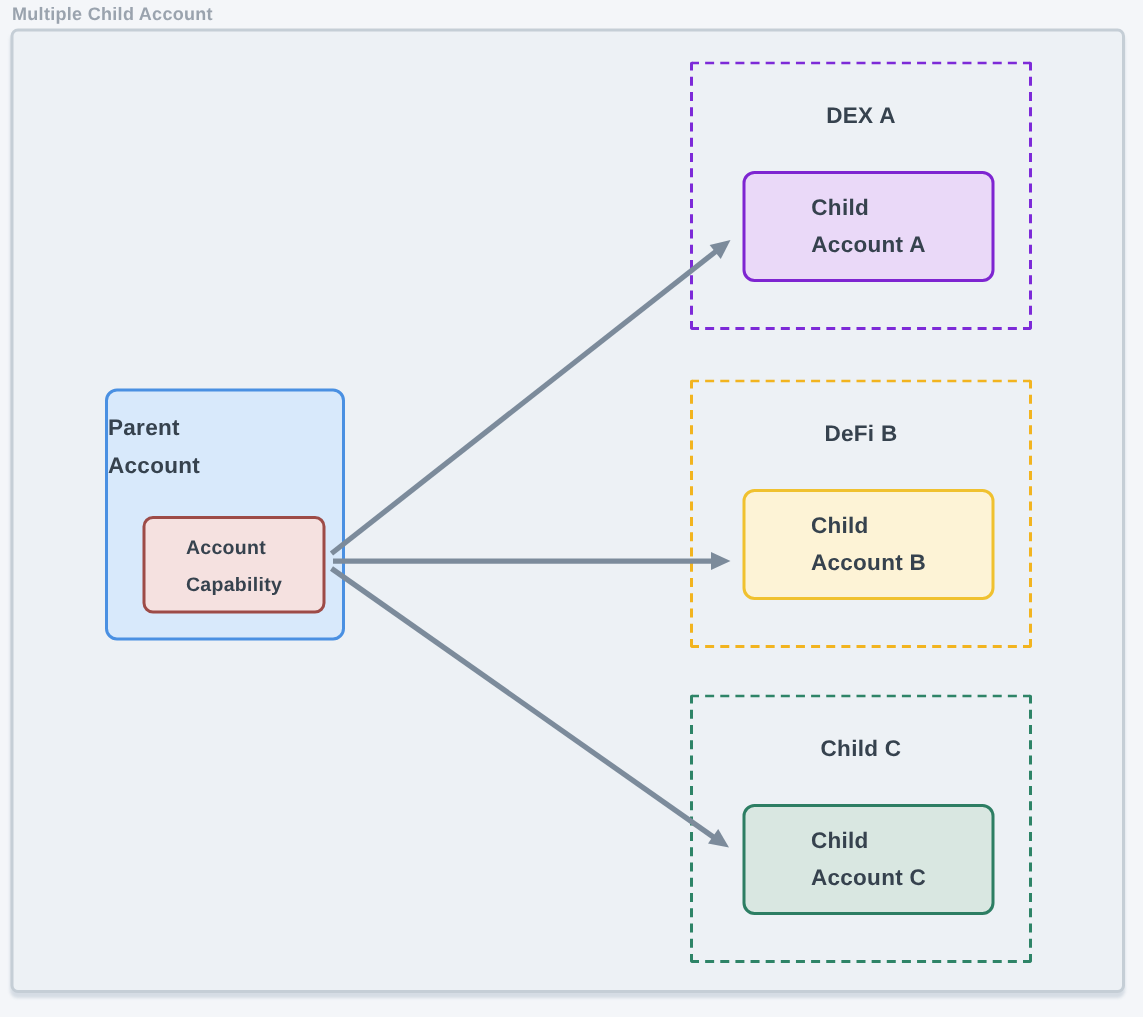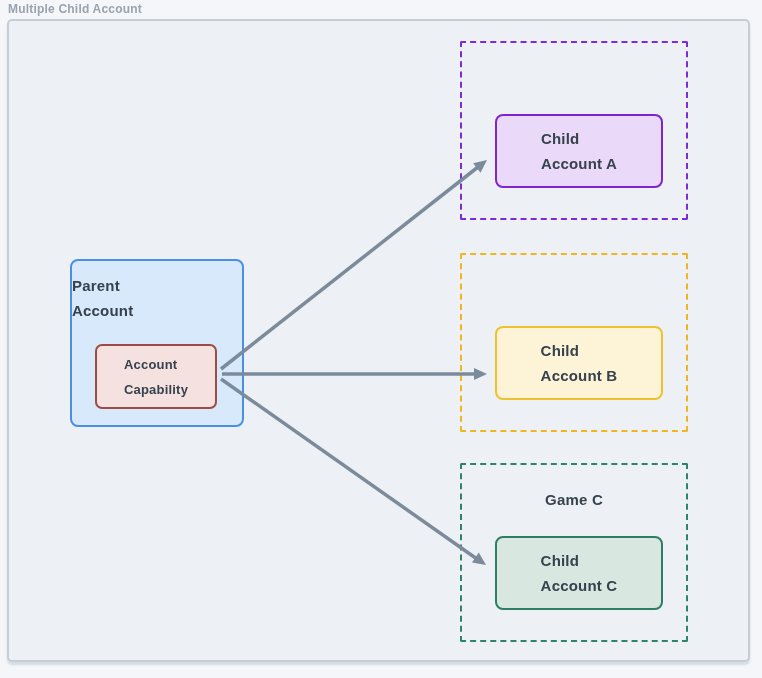--- a/index.html
+++ b/index.html
@@ -28,21 +28,21 @@
   }
 
   .node-text {
     font-size: 15px; font-weight: 600; line-height: 25px;
     text-align: left; white-space: pre-line;
     color: var(--text, #36424e); letter-spacing: .2px;
   }
 
   .parent-node {
     position: absolute; left: 70px; top: 259px;
-    width: 174px; height: 168px; box-sizing: border-box;
+    width: 160px; height: 168px; box-sizing: border-box;
     background: var(--parent-fill, #d8e9fb);
     border: 2px solid var(--parent-border, #4a90e2);
     border-radius: 8px;
   }
   .parent-label { position: absolute; top: 12px; left: 0; width: 100%; }
 
   .capability-node {
     position: absolute; left: 23px; top: 83px;
     width: 122px; height: 65px; box-sizing: border-box;
     background: var(--capability-fill, #f5e1e0);
@@ -96,35 +96,37 @@
   <div class="parent-node">
     <div class="node-text parent-label">Parent
 Account</div>
     <div class="capability-node">
       <div class="node-text">Account
 Capability</div>
     </div>
   </div>
 
   <div class="group group-a">
+    <div class="group-label">DEX A</div>
     <div class="child-node child-a">
       <div class="node-text">Child
 Account A</div>
     </div>
   </div>
 
   <div class="group group-b">
+    <div class="group-label">DeFi B</div>
     <div class="child-node child-b">
       <div class="node-text">Child
 Account B</div>
     </div>
   </div>
 
   <div class="group group-c">
-    <div class="group-label">Game C</div>
+    <div class="group-label">Child C</div>
     <div class="child-node child-c">
       <div class="node-text">Child
 Account C</div>
     </div>
   </div>
 
   <svg class="arrow-layer" width="762" height="678" viewBox="0 0 762 678" xmlns="http://www.w3.org/2000/svg">
     <line class="arrow-line" x1="221" y1="369" x2="478" y2="167"></line>
     <polygon class="arrow-head" points="487,160 480.5,172.7 473.1,163.3"></polygon>
     <line class="arrow-line" x1="222" y1="374" x2="476" y2="374"></line>

